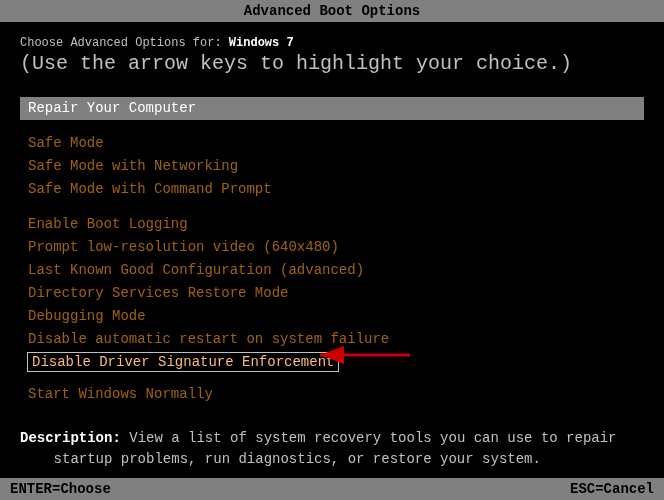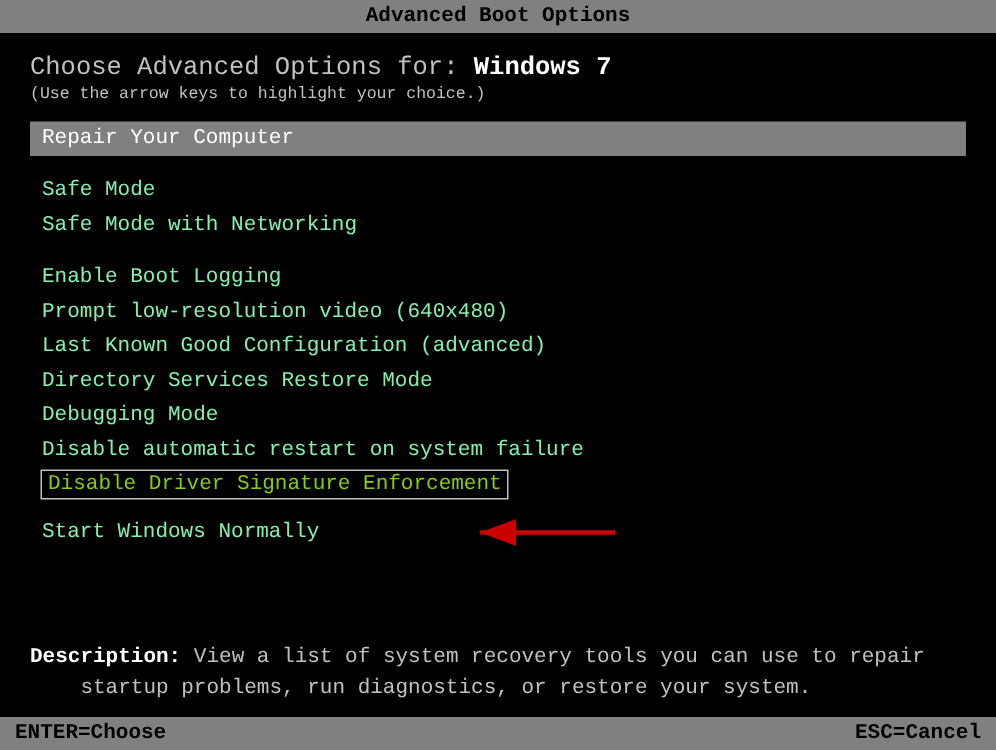--- a/index.html
+++ b/index.html
@@ -35,37 +35,37 @@
       font-weight: bold;
       width: 100%;
     }
 
     .content {
       padding: 14px 20px;
     }
 
     .choose-text {
       color: #c0c0c0;
-      font-size: 17px;
+      font-size: 12px;
       margin-bottom: 2px;
     }
 
     .choose-text .highlight {
       color: #ffffff;
       font-weight: bold;
     }
 
     .instructions {
       color: #c0c0c0;
-      font-size: 11px;
-      margin-bottom: 12px;
+      font-size: 20px;
+      margin-bottom: 22px;
     }
 
     .menu-item {
-      color: #86efac;
+      color: #a16207;
       padding: 1px 4px;
       cursor: pointer;
       display: inline-block;
       font-size: 14px;
       line-height: 1.5;
     }
 
     .menu-item.selected {
       background-color: #808080;
       color: #ffffff;
@@ -75,21 +75,21 @@
       margin-bottom: 12px;
     }
 
     .menu-section .menu-item {
       display: block;
       padding-left: 8px;
     }
 
     .highlighted-item {
       outline: 1px solid #c0c0c0;
-      color: #84cc16;
+      color: #fdba74;
       padding: 1px 4px;
       display: inline-block;
     }
 
     .description-section {
       position: absolute;
       bottom: 30px;
       left: 20px;
       right: 36px;
       color: #c0c0c0;
@@ -144,20 +144,21 @@
     </div>
     <div class="instructions">(Use the arrow keys to highlight your choice.)</div>
 
     <div class="menu-section">
       <span class="menu-item selected">Repair Your Computer</span>
     </div>
 
     <div class="menu-section">
       <div class="menu-item">Safe Mode</div>
       <div class="menu-item">Safe Mode with Networking</div>
+      <div class="menu-item">Safe Mode with Command Prompt</div>
     </div>
 
     <div class="menu-section">
       <div class="menu-item">Enable Boot Logging</div>
       <div class="menu-item">Prompt low-resolution video (640x480)</div>
       <div class="menu-item">Last Known Good Configuration (advanced)</div>
       <div class="menu-item">Directory Services Restore Mode</div>
       <div class="menu-item">Debugging Mode</div>
       <div class="menu-item">Disable automatic restart on system failure</div>
 

